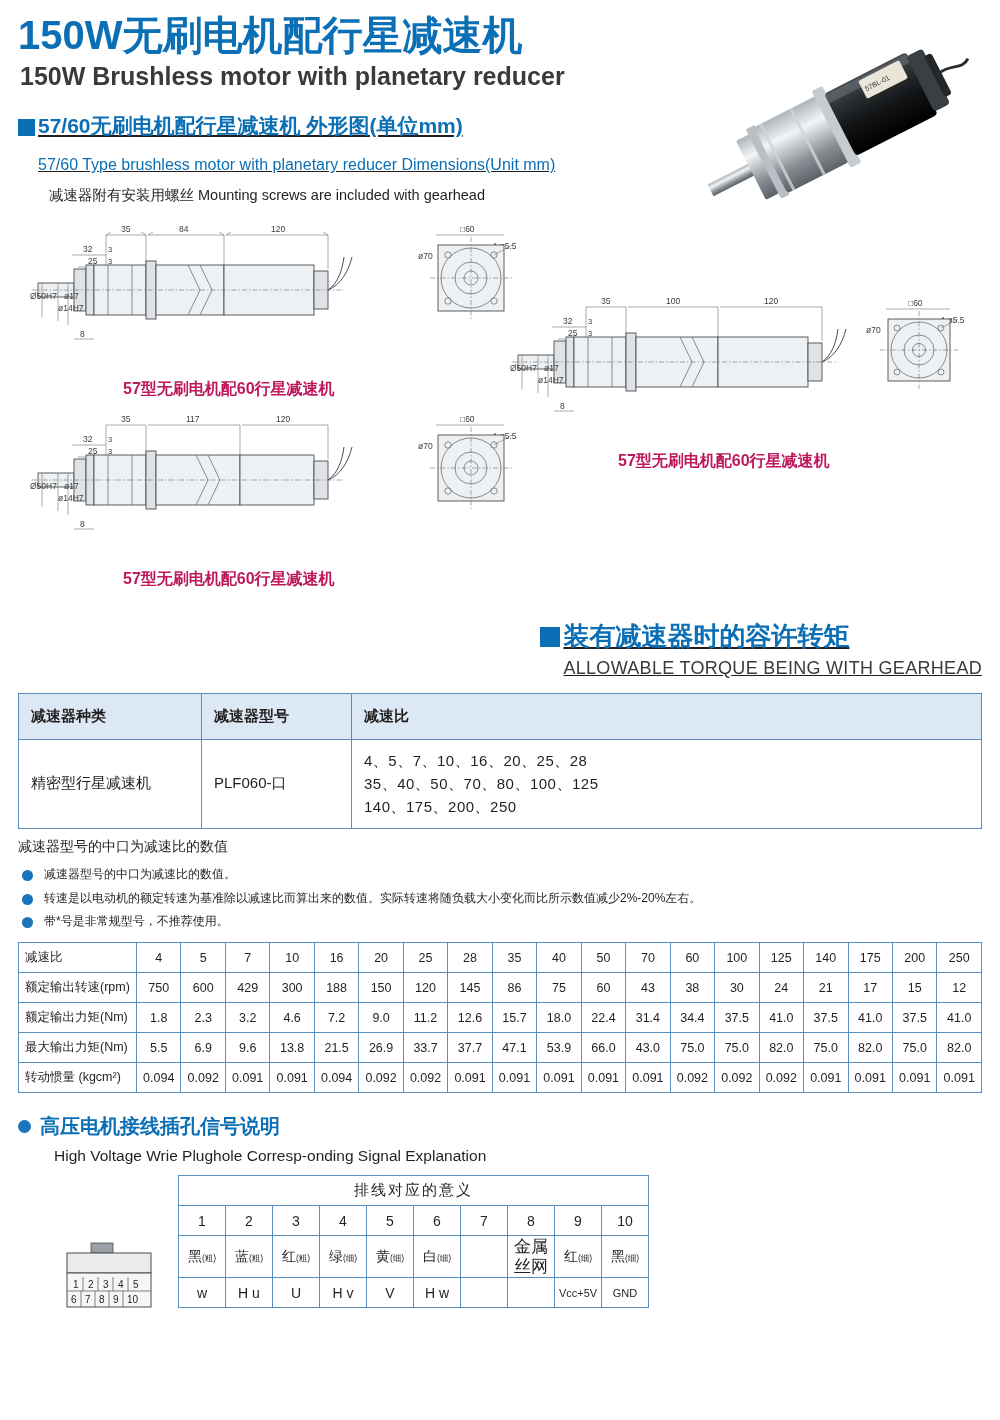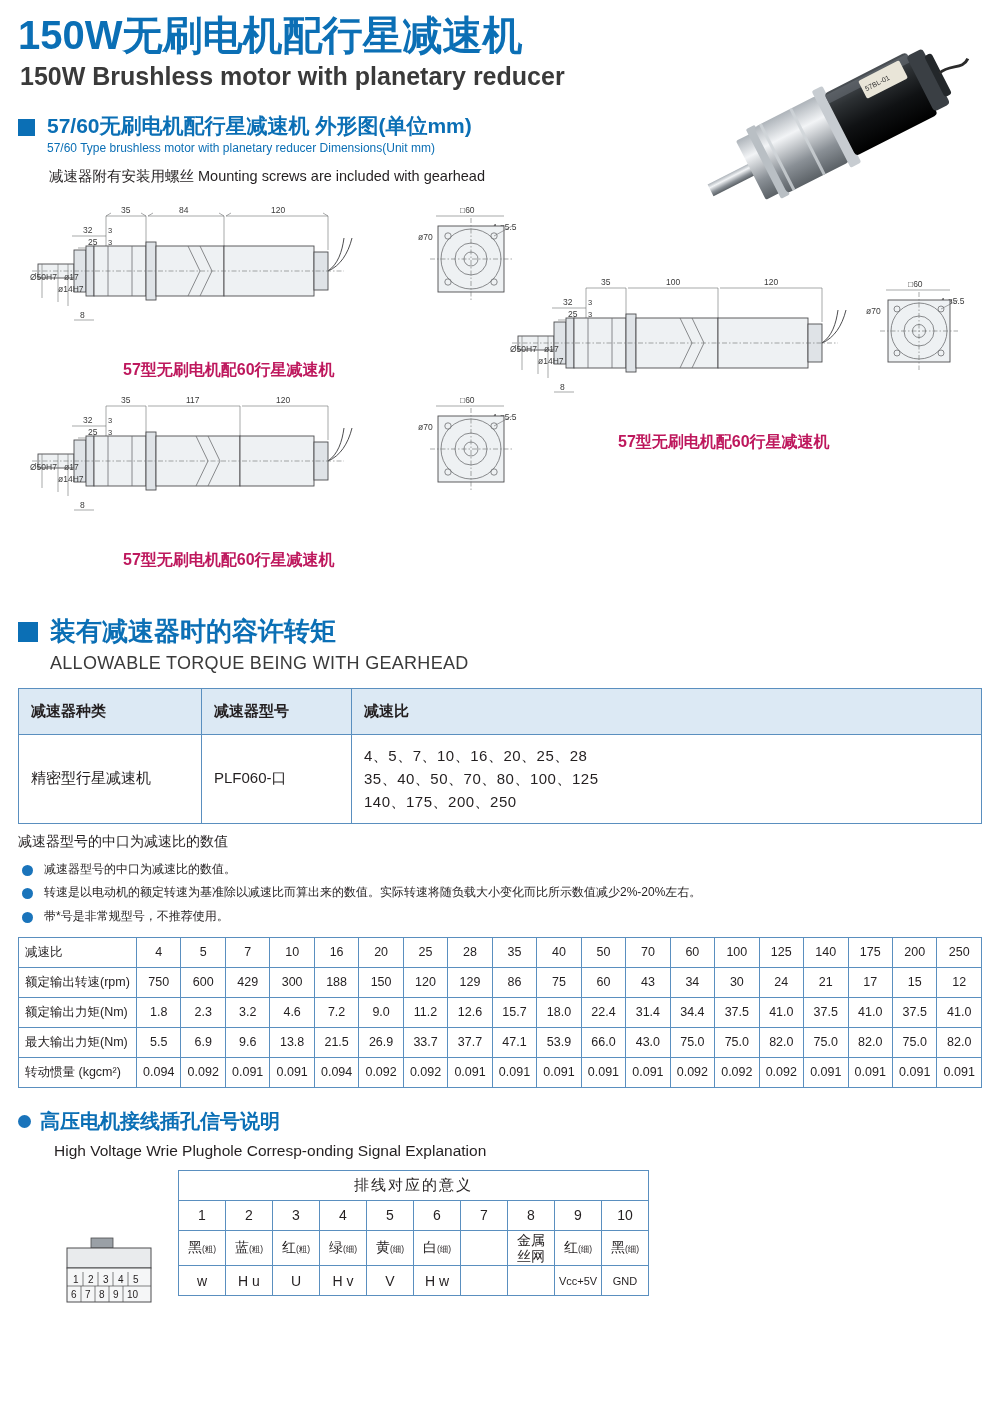--- a/index.html
+++ b/index.html
@@ -20,24 +20,24 @@
     margin:14px 0 0 0; line-height:1.05;
   }
   .title-en {
     font-size:25px; color:#3a3a3a; margin:6px 0 0 2px; font-weight:700;
   }
   .hero {
     position:absolute; right:10px; top:6px; width:300px; height:210px;
   }
 
   
-  .sec-head { margin-top:22px; display:flex; align-items:flex-start; gap:12px; }
+  .sec-head { margin-top:22px; display:flex; align-items:flex-start; gap:3px;text-decoration:underline; }
   .sq { width:17px; height:17px; background:#0b6fb5; margin-top:6px; flex:0 0 auto; }
   .sec-cn { font-size:21px; font-weight:bold; color:#0b6fb5; line-height:1.2;}
-  .sec-en { font-size:12px; color:#0b6fb5; line-height:1.3; margin-top:3px;}
+  .sec-en { font-size:16px; color:#0b6fb5; line-height:1.3; margin-top:17px;}
   .note-line { font-size:14.5px; color:#231f20; margin:10px 0 0 31px; }
 
   
   .drawings { position:relative; height:400px; margin-top:8px; }
   .dw-caption { color:#be185d; font-weight:bold; font-size:16px; }
 
   svg { display:block; }
   .ln { stroke:#6d6e71; stroke-width:0.8; fill:none; }
   .ln2 { stroke:#4d4d4f; stroke-width:1; fill:none; }
   .dim { stroke:#6d6e71; stroke-width:0.6; fill:none; }
@@ -392,21 +392,21 @@
         <circle class="ln" cx="40" cy="80" r="3.2" fill="#fff"></circle>
         <circle class="ln" cx="86" cy="80" r="3.2" fill="#fff"></circle>
         <line class="dash" x1="22" y1="57" x2="104" y2="57"></line>
         <line class="dash" x1="63" y1="16" x2="63" y2="98"></line>
         <line class="dim" x1="86" y1="34" x2="104" y2="24"></line>
       </svg>
     </div>
 
   </div>
 
-  <div class="sec-head" style="margin-top:20px;">
+  <div class="sec-head" style="margin-top:6px;justify-content:flex-end;">
     <div class="sq" style="width:20px;height:20px;margin-top:8px;"></div>
     <div>
       <div class="sec2-cn">装有减速器时的容许转矩</div>
       <div class="sec2-en">ALLOWABLE TORQUE BEING WITH GEARHEAD</div>
     </div>
   </div>
 
   <table class="t1">
     <thead>
       <tr>
@@ -462,26 +462,26 @@
       </tr>
       <tr>
         <td class="lbl">额定输出转速(rpm)</td>
         <td>750</td>
         <td>600</td>
         <td>429</td>
         <td>300</td>
         <td>188</td>
         <td>150</td>
         <td>120</td>
-        <td>129</td>
+        <td>145</td>
         <td>86</td>
         <td>75</td>
         <td>60</td>
         <td>43</td>
-        <td>34</td>
+        <td>38</td>
         <td>30</td>
         <td>24</td>
         <td>21</td>
         <td>17</td>
         <td>15</td>
         <td>12</td>
       </tr>
       <tr>
         <td class="lbl">额定输出力矩(Nm)</td>
         <td>1.8</td>
@@ -608,21 +608,21 @@
           <td class="cellw">10</td>
         </tr>
         <tr style="height:34px">
           <td><span>黑</span><span class="sub">(粗)</span></td>
           <td><span>蓝</span><span class="sub">(粗)</span></td>
           <td><span>红</span><span class="sub">(粗)</span></td>
           <td><span>绿</span><span class="sub">(细)</span></td>
           <td><span>黄</span><span class="sub">(细)</span></td>
           <td><span>白</span><span class="sub">(细)</span></td>
           <td></td>
-          <td style="font-size:14px; line-height:1.15">
+          <td style="font-size:17px; line-height:1.15">
               <div>金属</div>
               <div>丝网</div>
             </td>
           <td><span>红</span><span class="sub">(细)</span></td>
           <td><span>黑</span><span class="sub">(细)</span></td>
         </tr>
         <tr>
           <td>w</td>
           <td>H u</td>
           <td>U</td>

